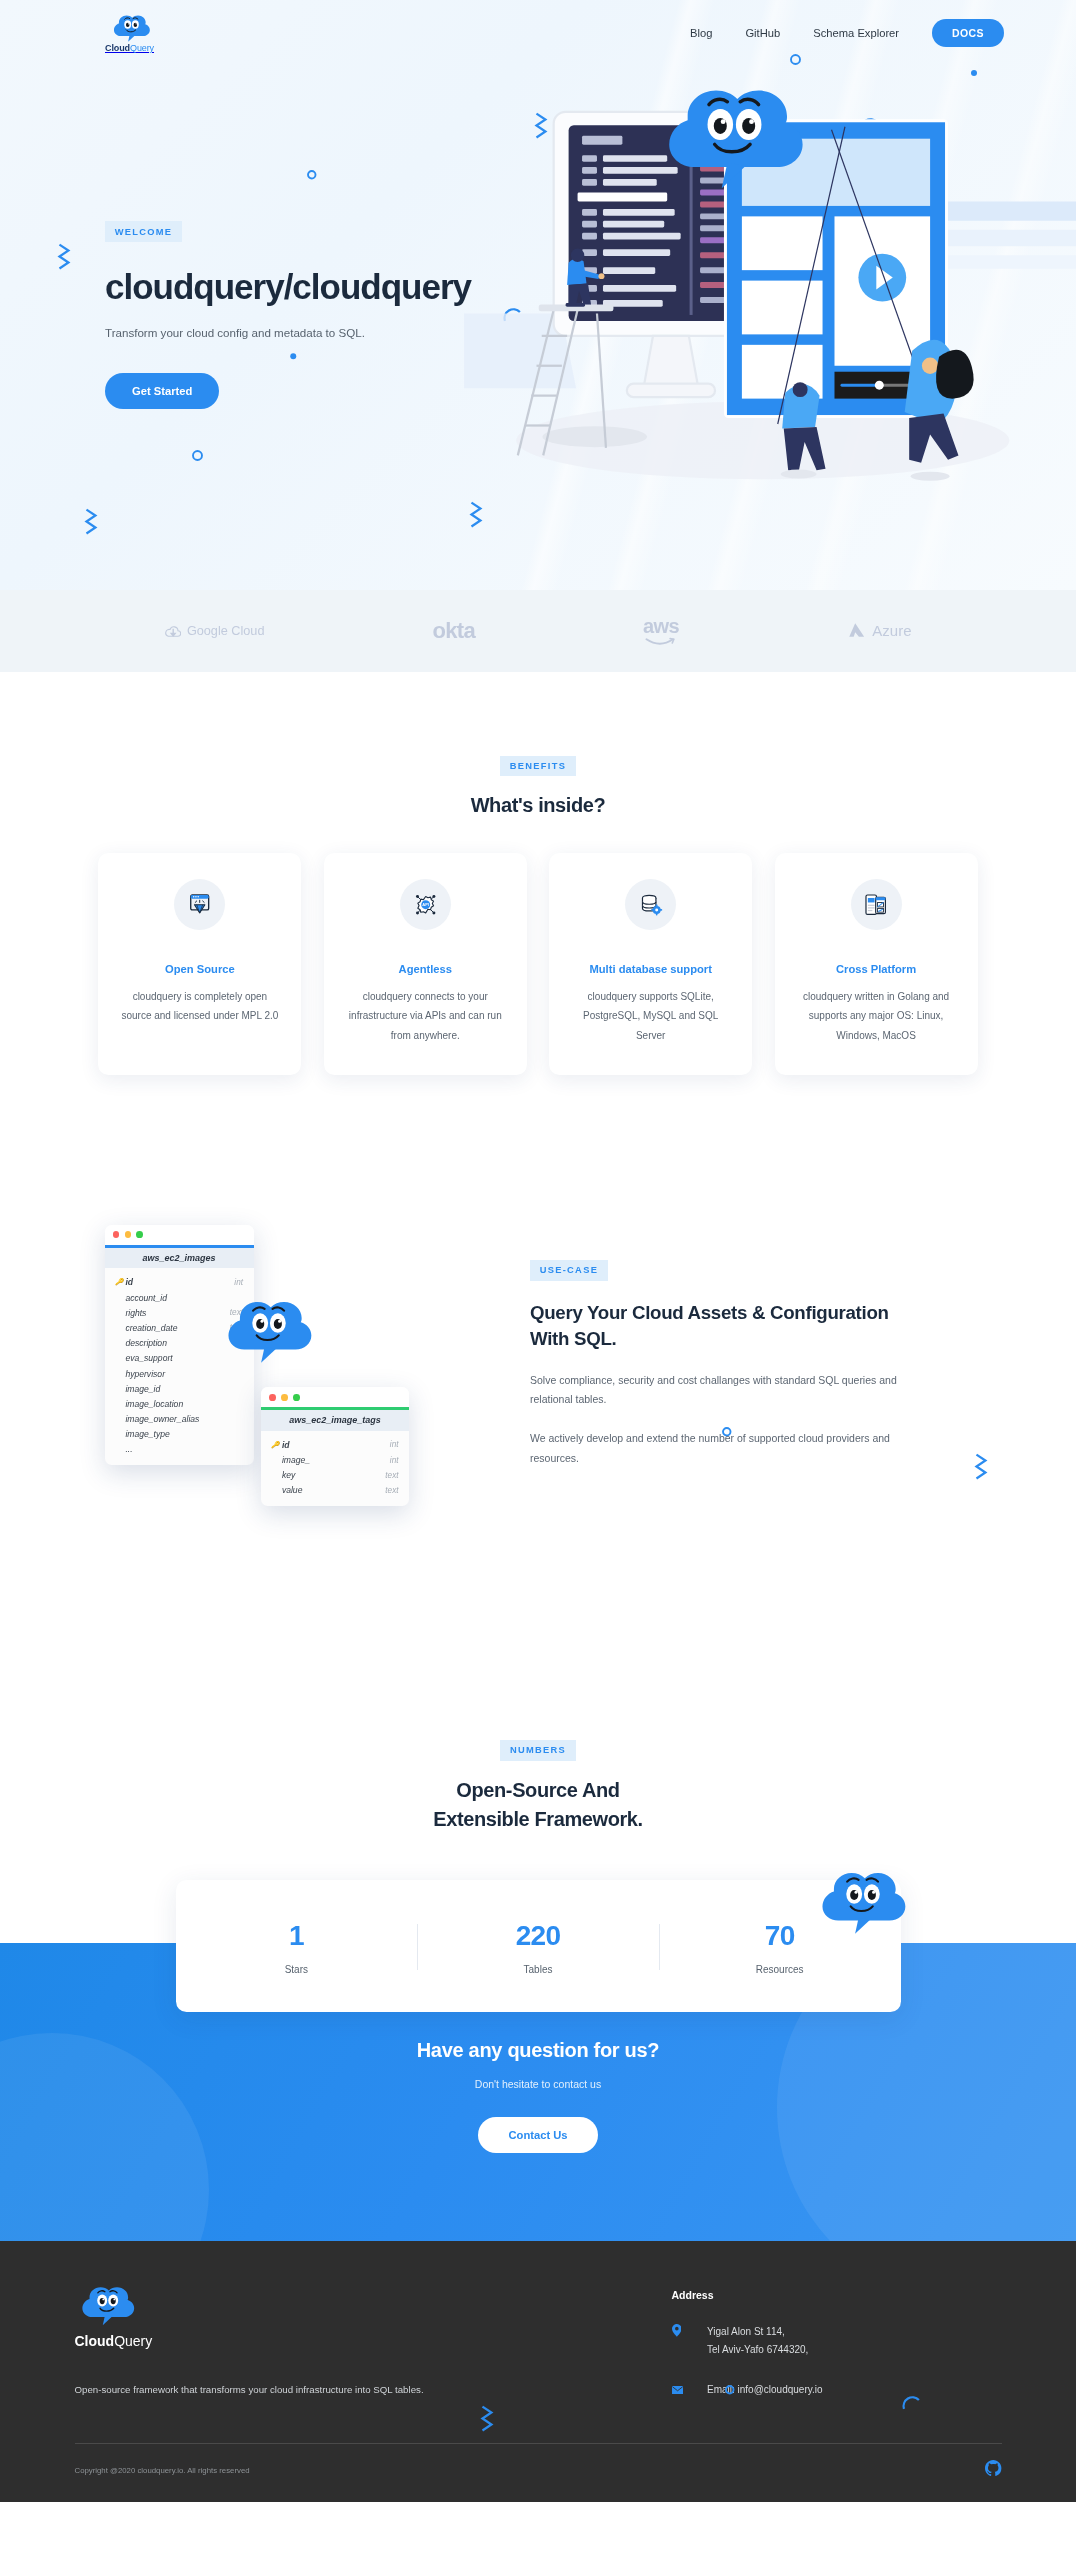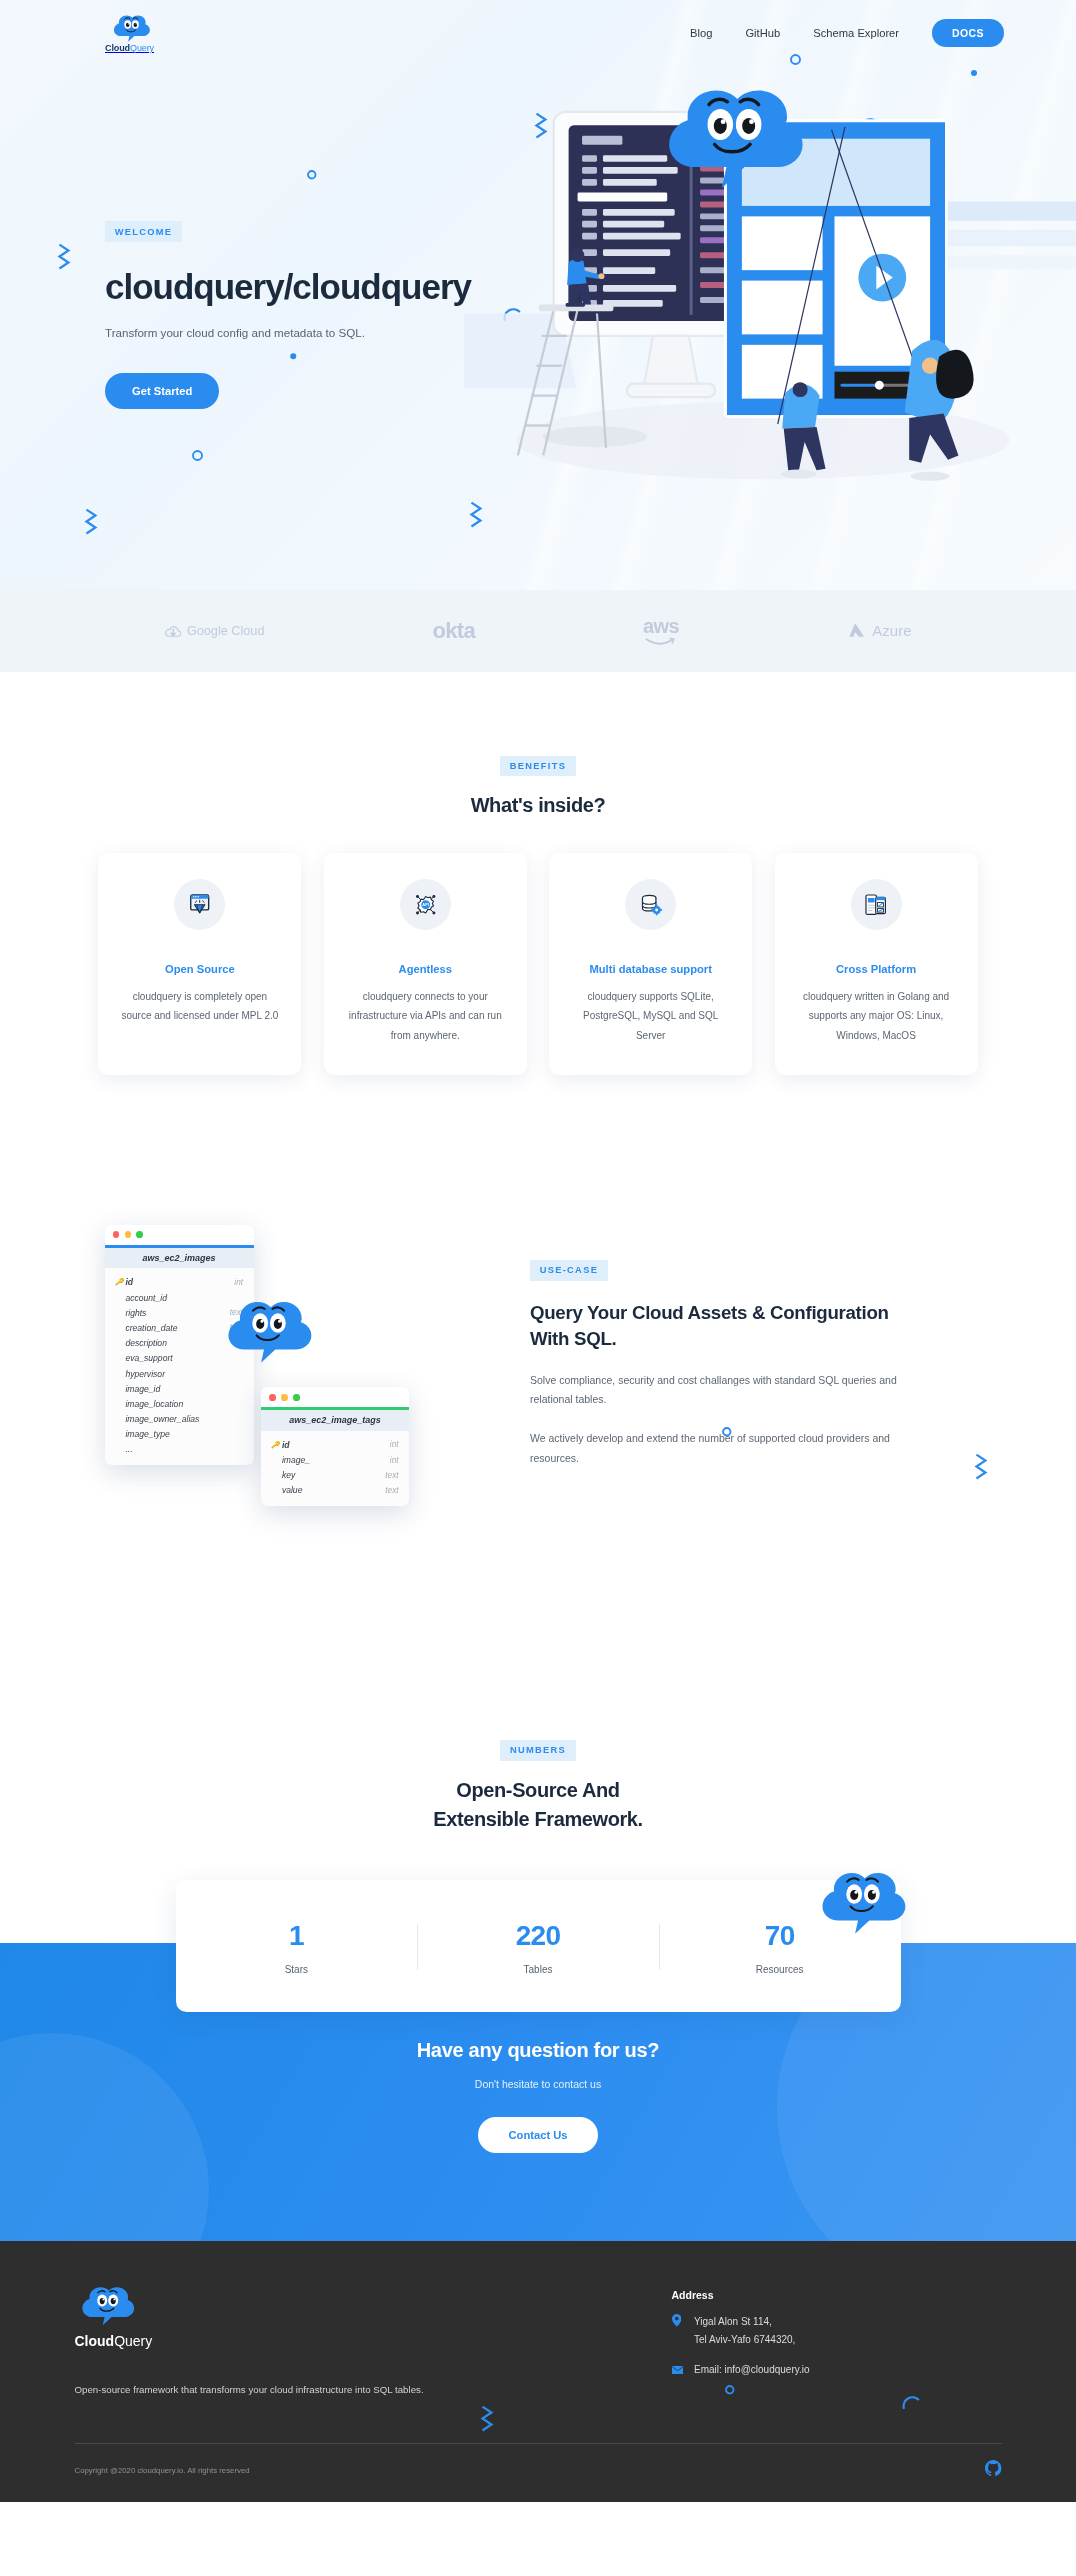--- a/index.html
+++ b/index.html
@@ -153,21 +153,21 @@
 
   
   .footer { background:#2e2e2e; padding:43px 0 0; color:#d9dcdf; }
   .footer-inner { width:927px; margin:0 auto; display:flex; }
   .f-left { width:418px; }
   .f-brand-text { font-size:14px; font-weight:700; margin-top:3px; }
   .f-brand-text .b1{ color:#ffffff; } .f-brand-text .b2{ color:#ffffff; font-weight:300; }
   .f-desc { font-size:9.7px; color:#cfd3d7; line-height:2.05; margin-top:31px; }
   .f-right { margin-left:179px; padding-top:4.5px; }
   .f-head { font-size:10.5px; font-weight:700; color:#fff; }
-  .f-row { display:flex; gap:12px; margin-top:12px; font-size:10px; color:#d9dcdf; line-height:1.8; }
+  .f-row { display:flex; gap:25px; margin-top:22px; font-size:10px; color:#d9dcdf; line-height:1.8; }
   .f-ico { width:10.5px; flex:0 0 10.5px; color:#2b8cf0; padding-top:1.5px; }
   .f-bottom {
     width:927px; margin:43px auto 0; border-top:0.7px solid #4a4a4a;
     padding:16.4px 0 22.4px; display:flex; align-items:center;
   }
   .f-copy { font-size:7.8px; color:#8d9296; }
   .f-gh { margin-left:auto; color:#2b8cf0; }
 </style>
 </head>
 <body>

